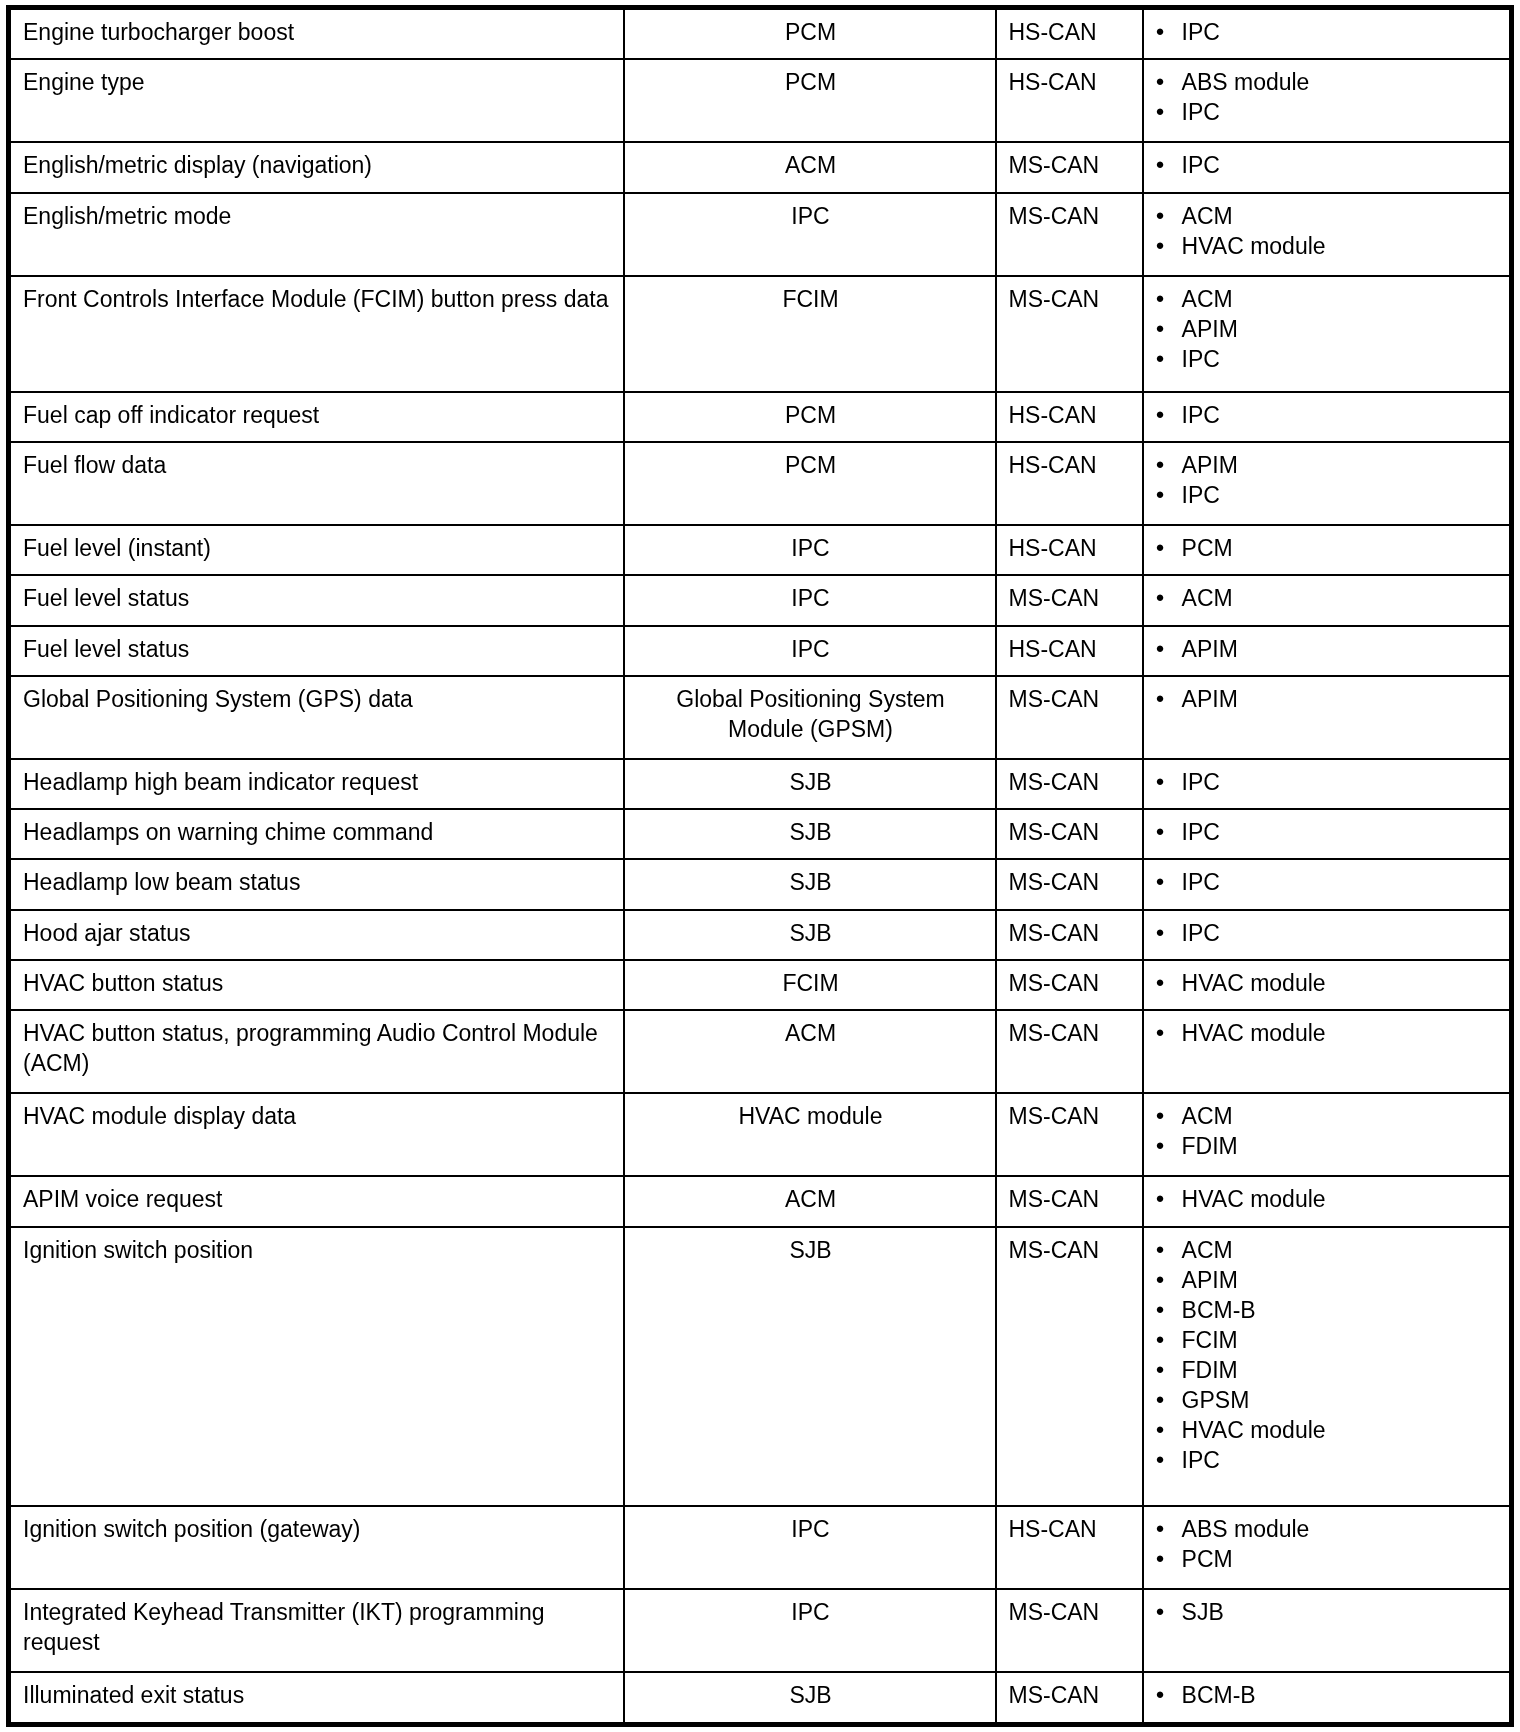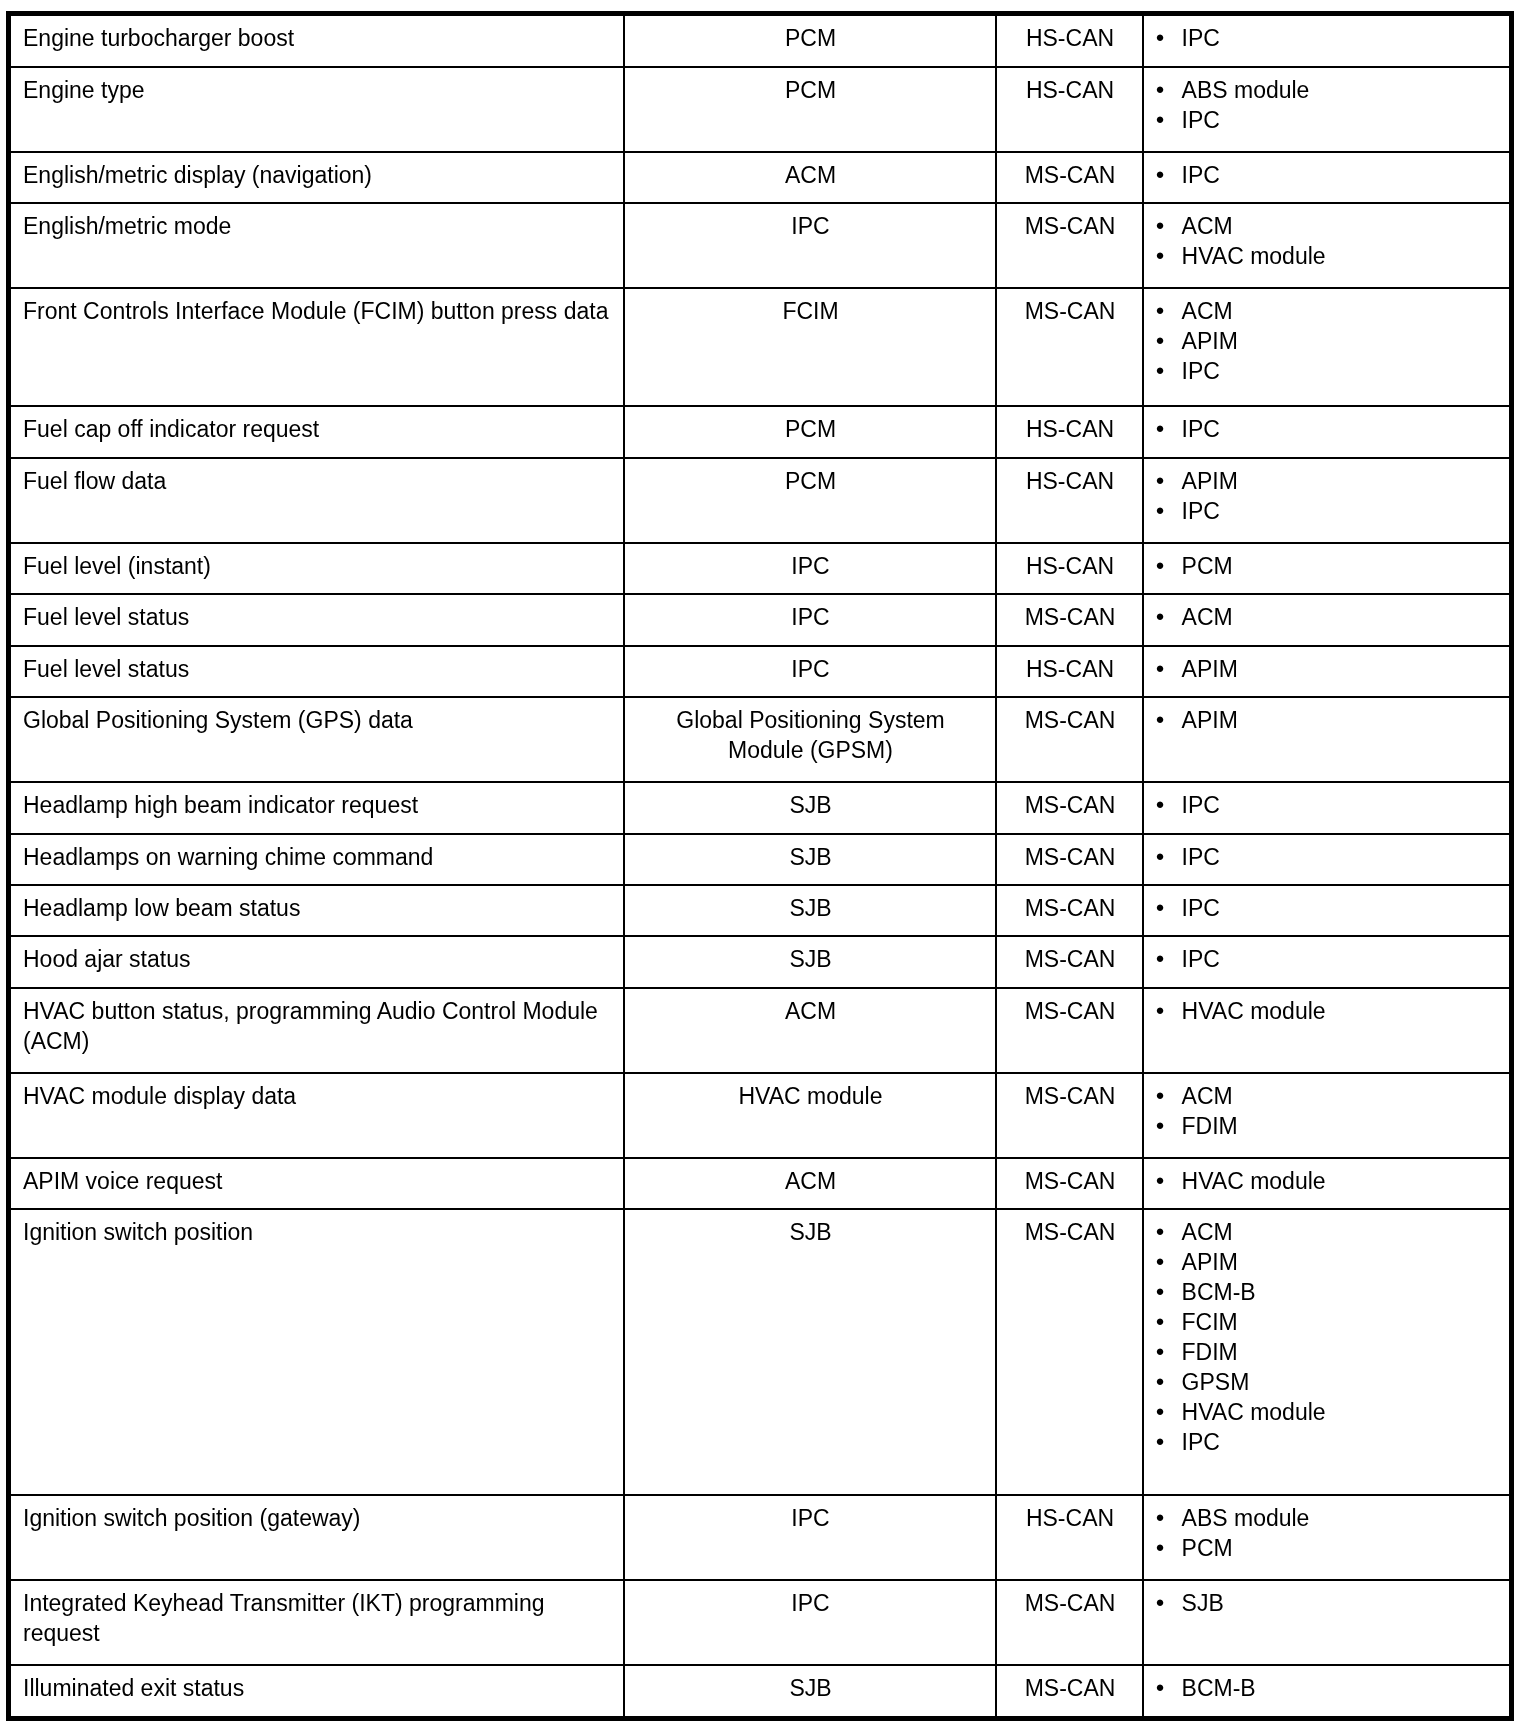--- a/index.html
+++ b/index.html
@@ -7,21 +7,21 @@
     padding: 0;
     background: #ffffff;
   }
   .page {
     width: 1520px;
     height: 1732px;
     box-sizing: border-box;
     background: #ffffff;
     font-family: "Liberation Sans", sans-serif;
     color: #000000;
-    padding: 11px 6px;
+    padding: 5px 6px;
   }
   table.can-table {
     width: 100%;
     height: 100%;
     border-collapse: collapse;
     table-layout: fixed;
     border: 5px solid #000000;
   }
   table.can-table td {
     border: 2px solid #000000;
@@ -31,21 +31,21 @@
     padding: 7px 10px 7px 12px;
     overflow: hidden;
     word-wrap: break-word;
   }
   col.c-message    { width: 615px; }
   col.c-originator { width: 372px; }
   col.c-network    { width: 147px; }
   col.c-receivers  { width: auto;  }
   td.cell-message    { text-align: left; }
   td.cell-originator { text-align: center; }
-  td.cell-network    { text-align: center; }
+  td.cell-network    { text-align: left; }
   td.cell-receivers  { text-align: left; padding-left: 22px; }
   .recv-item {
     display: flex;
     align-items: flex-start;
   }
   .bullet {
     flex: 0 0 auto;
     font-size: 15px;
     line-height: 30px;
     margin-right: 17px;
@@ -260,20 +260,31 @@
     <td class="cell-originator">SJB</td>
     <td class="cell-network">MS-CAN</td>
     <td class="cell-receivers">
             <div class="recv-item">
               <span class="bullet">●</span>
               <span class="recv-label">IPC</span>
             </div>
           </td>
   </tr>
 
+  <tr>
+    <td class="cell-message">HVAC button status</td>
+    <td class="cell-originator">FCIM</td>
+    <td class="cell-network">MS-CAN</td>
+    <td class="cell-receivers">
+            <div class="recv-item">
+              <span class="bullet">●</span>
+              <span class="recv-label">HVAC module</span>
+            </div>
+          </td>
+  </tr>
 
   <tr>
     <td class="cell-message">HVAC button status, programming Audio Control Module (ACM)</td>
     <td class="cell-originator">ACM</td>
     <td class="cell-network">MS-CAN</td>
     <td class="cell-receivers">
             <div class="recv-item">
               <span class="bullet">●</span>
               <span class="recv-label">HVAC module</span>
             </div>

